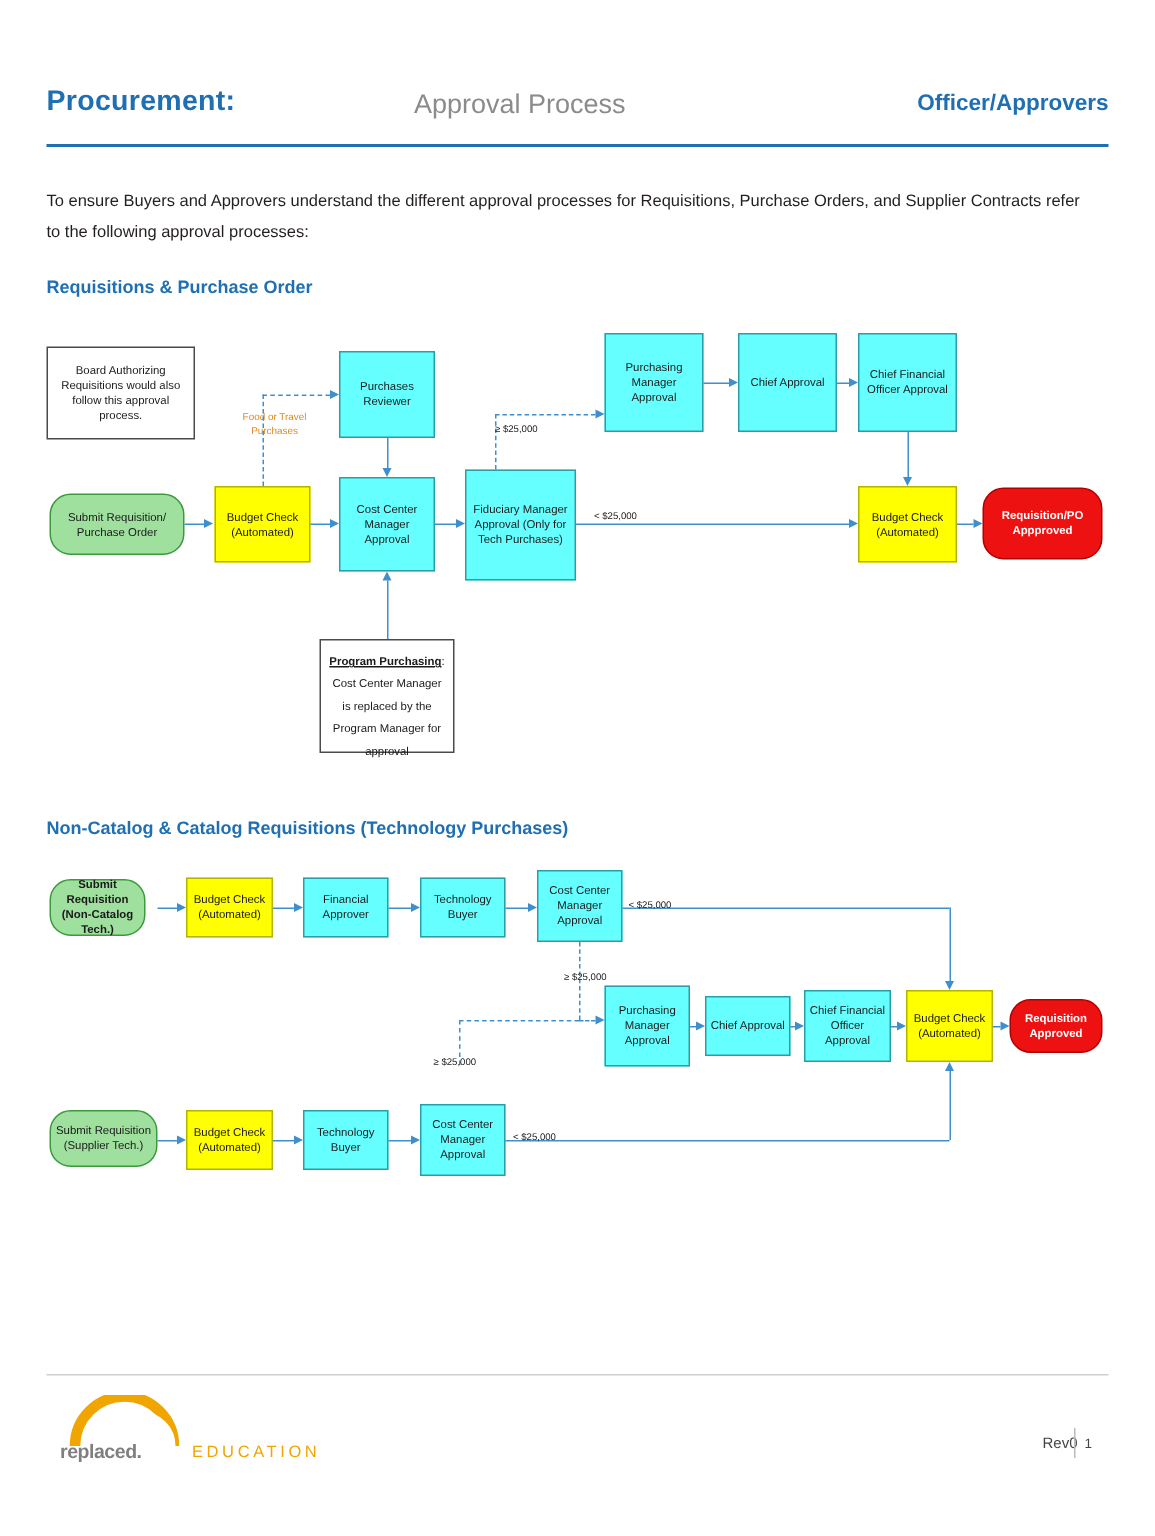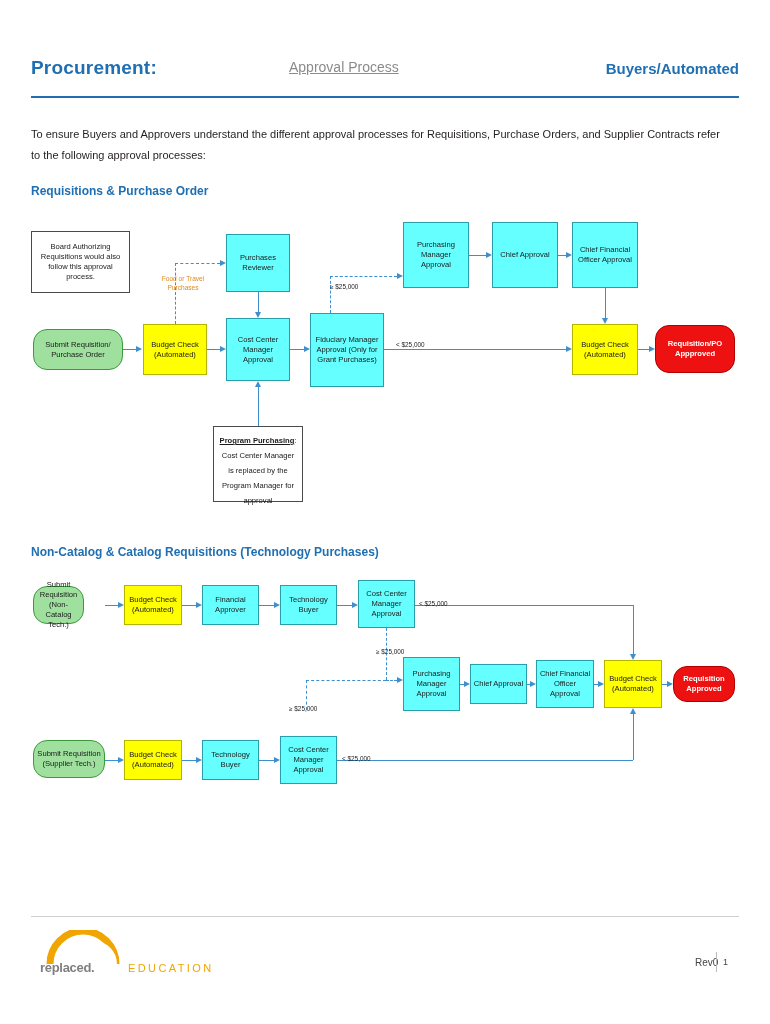--- a/index.html
+++ b/index.html
@@ -6,21 +6,21 @@
   body{
     width:770px;height:1024px;background:#ffffff;
     font-family:"Liberation Sans", sans-serif;
     color:#231f20;position:relative;overflow:hidden;
   }
   .page{position:absolute;left:0;top:0;width:770px;height:1024px;}
 
   
   .header{position:absolute;left:31px;top:57px;width:708px;height:42px;}
   .hdr-left{position:absolute;left:0;top:0;font-size:19px;font-weight:bold;color:#1f6fb2;letter-spacing:.2px;}
-  .hdr-center{position:absolute;left:258px;top:2px;font-size:14px;color:#8b8b8b;font-weight:normal;text-decoration:underline;}
+  .hdr-center{position:absolute;left:245px;top:2px;font-size:18px;color:#8b8b8b;font-weight:normal;}
   .hdr-right{position:absolute;right:0;top:3px;font-size:15px;font-weight:bold;color:#1f6fb2;}
   .hdr-rule{position:absolute;left:0;top:39px;width:708px;height:2px;background:#1f6fb2;}
 
   .intro{position:absolute;left:31px;top:124px;width:700px;font-size:11px;line-height:21px;color:#231f20;}
 
   .sect-title{position:absolute;font-size:12px;font-weight:bold;color:#1f6fb2;}
   #sect1{left:31px;top:184px;}
   #sect2{left:31px;top:545px;}
 
   
@@ -59,40 +59,40 @@
   .pgrule{position:absolute;left:716px;top:952px;width:1px;height:20px;background:#bbbbbb;}
 </style>
 </head>
 <body>
 
 <div class="page">
 
   <div class="header">
     <div class="hdr-left">Procurement:</div>
     <div class="hdr-center">Approval Process</div>
-    <div class="hdr-right">Buyers/Automated</div>
+    <div class="hdr-right">Officer/Approvers</div>
     <div class="hdr-rule"></div>
   </div>
 
   <div class="intro">To ensure Buyers and Approvers understand the different approval processes for Requisitions, Purchase Orders, and Supplier Contracts refer to the following approval processes:</div>
 
   <div class="sect-title" id="sect1">Requisitions &amp; Purchase Order</div>
 
   <div>
 
     <div class="node white" style="left:31px;top:231px;width:99px;height:62px;">Board Authorizing Requisitions would also follow this approval process.</div>
 
     <div class="lbl-orange" style="left:152px;top:274px;width:62px;white-space:pre-line;">Food or Travel
 Purchases</div>
 
     <div class="node green" style="left:33px;top:329px;width:90px;height:41px;">Submit Requisition/ Purchase Order</div>
     <div class="node yellow" style="left:143px;top:324px;width:64px;height:51px;">Budget Check (Automated)</div>
     <div class="node cyan" style="left:226px;top:234px;width:64px;height:58px;">Purchases Reviewer</div>
     <div class="node cyan" style="left:226px;top:318px;width:64px;height:63px;">Cost Center Manager Approval</div>
-    <div class="node cyan" style="left:310px;top:313px;width:74px;height:74px;">Fiduciary Manager Approval (Only for Grant Purchases)</div>
+    <div class="node cyan" style="left:310px;top:313px;width:74px;height:74px;">Fiduciary Manager Approval (Only for Tech Purchases)</div>
     <div class="node cyan" style="left:403px;top:222px;width:66px;height:66px;">Purchasing Manager Approval</div>
     <div class="node cyan" style="left:492px;top:222px;width:66px;height:66px;">Chief Approval</div>
     <div class="node cyan" style="left:572px;top:222px;width:66px;height:66px;">Chief Financial Officer Approval</div>
     <div class="node yellow" style="left:572px;top:324px;width:66px;height:51px;">Budget Check (Automated)</div>
     <div class="node red" style="left:655px;top:325px;width:80px;height:48px;">Requisition/PO Appproved</div>
 
     <div class="node white" style="left:213px;top:426px;width:90px;height:76px;display:block;padding:6px 5px;text-align:center;line-height:15px;">
       <span class="under bold">Program Purchasing</span><span>: Cost Center Manager is replaced by the Program Manager for approval</span>
     </div>
 
@@ -134,21 +134,21 @@
     <div class="lbl" style="left:396px;top:341px;">&lt; $25,000</div>
 
     <div class="ln lnh" style="left:638px;top:349px;width:11px;"></div>
     <div class="arr arr-r" style="left:649px;top:345.5px;"></div>
   </div>
 
   <div class="sect-title" id="sect2">Non-Catalog &amp; Catalog Requisitions (Technology Purchases)</div>
 
   <div>
 
-    <div class="node green" style="left:33px;top:586px;width:51px;height:38px;">Submit Requisition (Non-Catalog Tech.)</div>
+    <div class="node green" style="left:33px;top:586px;width:64px;height:38px;font-weight:bold;">Submit Requisition (Non-Catalog Tech.)</div>
     <div class="node yellow" style="left:124px;top:585px;width:58px;height:40px;">Budget Check (Automated)</div>
     <div class="node cyan" style="left:202px;top:585px;width:57px;height:40px;">Financial Approver</div>
     <div class="node cyan" style="left:280px;top:585px;width:57px;height:40px;">Technology Buyer</div>
     <div class="node cyan" style="left:358px;top:580px;width:57px;height:48px;">Cost Center Manager Approval</div>
 
     <div class="node cyan" style="left:403px;top:657px;width:57px;height:54px;">Purchasing Manager Approval</div>
     <div class="node cyan" style="left:470px;top:664px;width:57px;height:40px;">Chief Approval</div>
     <div class="node cyan" style="left:536px;top:660px;width:58px;height:48px;">Chief Financial Officer Approval</div>
     <div class="node yellow" style="left:604px;top:660px;width:58px;height:48px;">Budget Check (Automated)</div>
     <div class="node red" style="left:673px;top:666px;width:62px;height:36px;">Requisition Approved</div>

